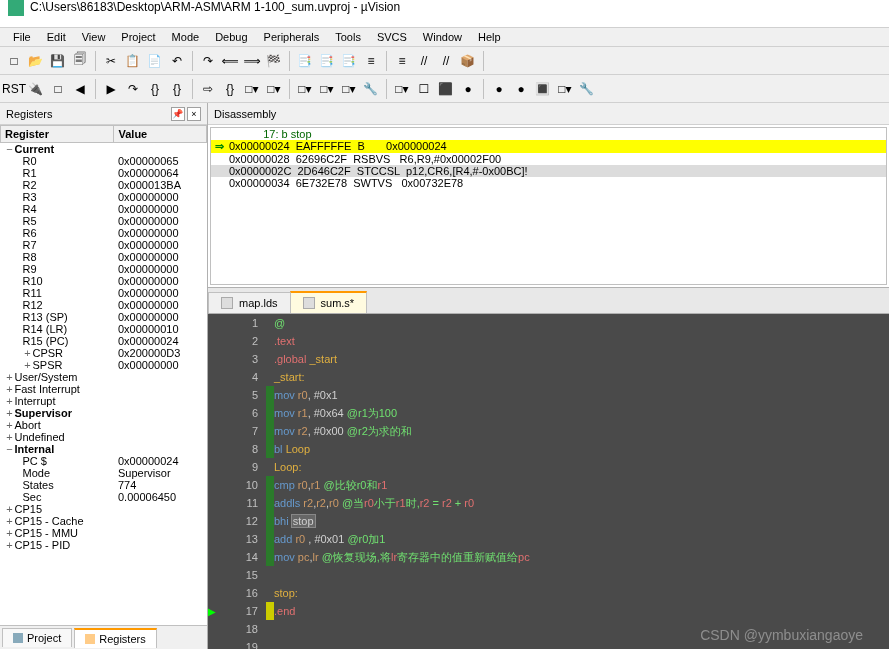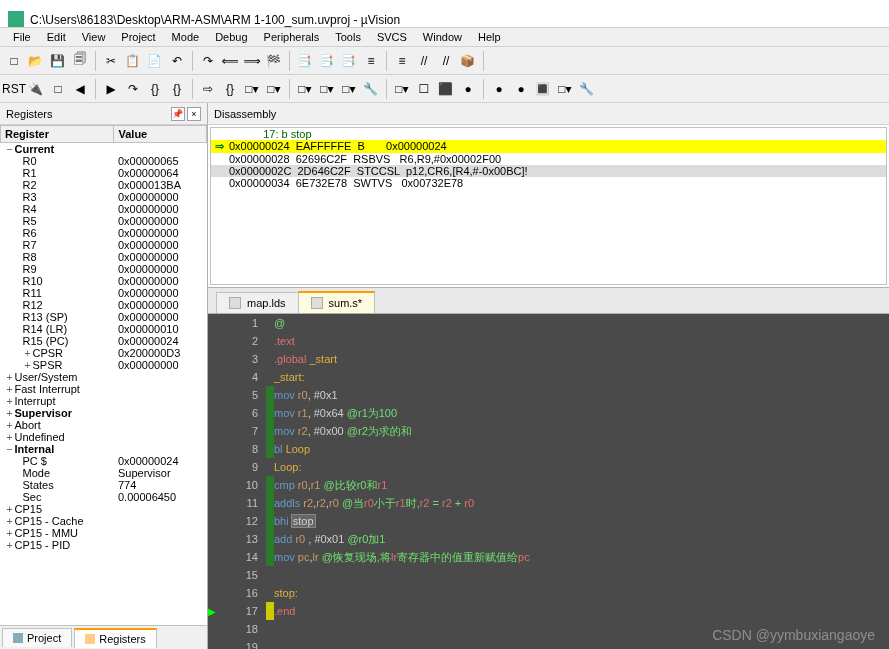--- a/index.html
+++ b/index.html
@@ -1,18 +1,18 @@
 <!DOCTYPE html>
 <html><head>
 <meta charset="utf-8">
 <style>
 * { margin: 0; padding: 0; box-sizing: border-box; font-family: Tahoma, Arial, sans-serif; font-size: 11px; }
 body { background: #f0f0f0; overflow: hidden; }
 .window { width: 889px; height: 649px; display: flex; flex-direction: column; background: #fff; }
-.titlebar { height: 28px; display: flex; align-items: flex-end; padding: 0 8px; background: #fff; border-bottom: 1px solid #d0d0d0; }
+.titlebar { height: 28px; display: flex; align-items: flex-start; padding: 0 8px; background: #fff; border-bottom: 1px solid #d0d0d0; }
 .titlebar .icon { width: 16px; height: 16px; background: #3a7; margin-right: 6px; }
 .titlebar .title { font-size: 12px; }
 .menubar { height: 19px; display: flex; align-items: center; background: #f0f0f0; border-bottom: 1px solid #d0d0d0; padding-left: 6px; gap: 2px; }
 .menubar .menuitem { padding: 2px 7px; cursor: default; }
 .toolbar { height: 28px; display: flex; align-items: center; background: #f0f0f0; border-bottom: 1px solid #d0d0d0; padding: 0 4px; gap: 2px; }
 .toolbar .tbtn { width: 20px; height: 20px; border: 1px solid transparent; display: flex; align-items: center; justify-content: center; font-size: 12px; cursor: default; }
 .toolbar .sep { width: 1px; height: 20px; background: #c0c0c0; margin: 0 3px; }
 .main-area { flex: 1; display: flex; overflow: hidden; }
 .left-panel { width: 208px; display: flex; flex-direction: column; border-right: 1px solid #b0b0b0; background: #fff; }
 .panel-header { height: 22px; display: flex; align-items: center; padding: 0 6px; background: #f0f0f0; border-bottom: 1px solid #d0d0d0; justify-content: space-between; }
@@ -31,41 +31,41 @@
 .bottom-tabs .tab.active { background: #fff; border-top: 2px solid #f90; }
 .right-panel { flex: 1; display: flex; flex-direction: column; overflow: hidden; }
 .disasm-area { height: 185px; display: flex; flex-direction: column; border-bottom: 1px solid #b0b0b0; justify-content: center; }
 .disasm-body { flex: 1; overflow: auto; font-family: "Courier New", monospace; font-size: 11px; background: #fff; border: 1px solid #c0c0c0; margin: 2px; }
 .disasm-body .drow { display: flex; padding: 0 4px; white-space: pre; }
 .disasm-body .cursrc { color: #060; padding-left: 40px; }
 .disasm-body .curline { background: #ffff00; }
 .disasm-body .sel { background: #dcdcdc; }
 .disasm-body .arrow { width: 14px; display: inline-block; color: #080; font-weight: bold; }
 .editor-area { flex: 1; display: flex; flex-direction: column; background: #3a3a3a; overflow: hidden; }
-.editor-tabs { height: 26px; display: flex; align-items: flex-end; background: #e8e8e8; padding-left: 8px; gap: 0; border-bottom: 1px solid #b0b0b0; }
+.editor-tabs { height: 26px; display: flex; align-items: flex-end; background: #e8e8e8; gap: 0; border-bottom: 1px solid #b0b0b0; }
 .editor-tabs .etab { padding: 4px 12px; background: #f0f0f0; border: 1px solid #c0c0c0; border-bottom: none; display: flex; align-items: center; gap: 6px; margin-right: -1px; }
 .editor-tabs .etab.active { background: #fffbe0; border-top: 2px solid #f90; }
 .editor-tabs .etab .ficon { width: 12px; height: 12px; background: #ddd; border: 1px solid #aaa; }
 .editor-body { flex: 1; display: flex; overflow: auto; background: #4a4a4a; font-family: Consolas, "Courier New", monospace; font-size: 13px; position: relative; }
 .editor-body .gutter-bp { width: 18px; background: #4a4a4a; }
 .editor-body .gutter-ln { width: 40px; background: #4a4a4a; color: #c0c0c0; text-align: right; padding-right: 8px; }
 .editor-body .gutter-mk { width: 8px; background: #4a4a4a; }
 .editor-body .code { flex: 1; background: #4a4a4a; color: #d0d0d0; }
 .editor-body .erow { height: 18px; line-height: 18px; position: relative; }
 .editor-body .mark-green { background: #2a7a2a; }
 .editor-body .mark-yellow { background: #cccc00; }
 .editor-body .bp-arrow { color: #0f0; font-size: 10px; }
 .tk-kw { color: #6699cc; }
 .tk-reg { color: #cc9966; }
 .tk-num { color: #d0d0d0; }
 .tk-label { color: #e0b040; }
 .tk-comment { color: #70e070; }
 .tk-comment-red { color: #e07070; }
 .cursor-box { background: #666; outline: 1px solid #888; padding: 0 1px; }
-.watermark { position: absolute; bottom: 6px; right: 14px; color: #aaa; font-size: 14px; font-family: Arial; opacity: 0.7; }
+.watermark { position: absolute; bottom: 6px; right: 26px; color: #aaa; font-size: 14px; font-family: Arial; opacity: 0.7; }
 </style>
 </head>
 <body>
 
 <div class="window">
   <div class="titlebar">
     <div class="icon"></div>
     <div class="title">C:\Users\86183\Desktop\ARM-ASM\ARM 1-100_sum.uvproj - µVision</div>
   </div>
 

